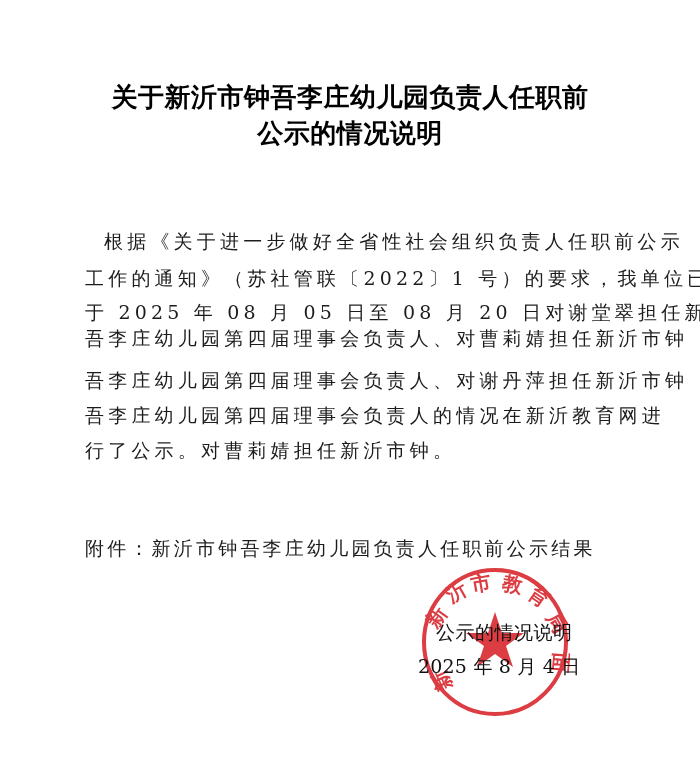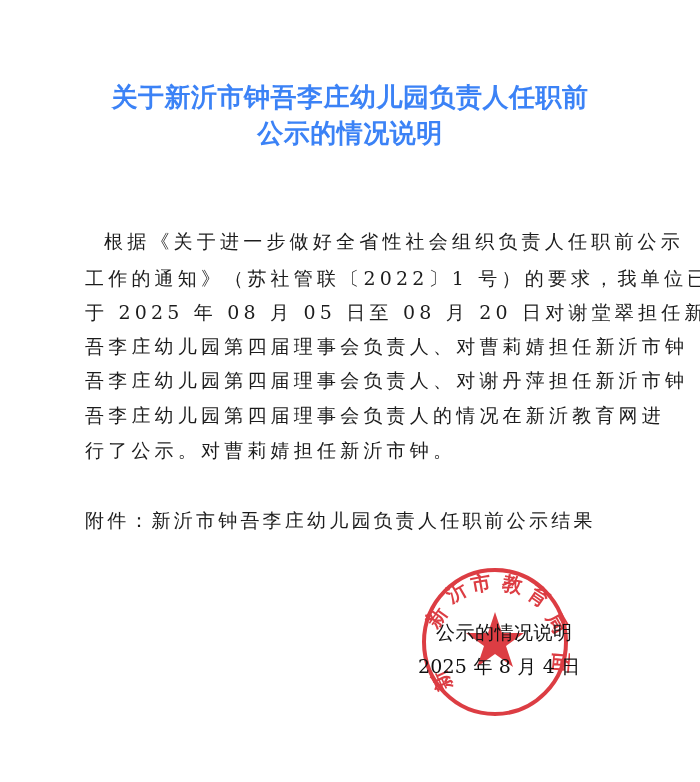--- a/index.html
+++ b/index.html
@@ -4,21 +4,21 @@
 <style>
   html, body { margin: 0; padding: 0; }
   body {
     width: 700px; height: 782px; background: #ffffff; position: relative; overflow: hidden;
     font-family: "DejaVu Serif", "Liberation Serif", serif; color: #1a1a1a;
   }
   .page { position: absolute; left: 0; top: 0; width: 700px; height: 782px; }
   .title {
     position: absolute; left: 0; width: 700px; text-align: center;
     font-family: "DejaVu Sans", "Liberation Sans", sans-serif;
-    font-weight: bold; font-size: 26px; color: #3b82f6; letter-spacing: 0.5px;
+    font-weight: bold; font-size: 26px; color: #000000; letter-spacing: 0.5px;
   }
   .title.l1 { top: 80px; }
   .title.l2 { top: 116px; text-align: center; }
   .body-line {
     position: absolute; left: 85px; font-size: 19px; letter-spacing: 4.2px;
     white-space: nowrap; color: #1c1c1c;
   }
   .sig {
     position: absolute; font-size: 19px; white-space: nowrap; color: #111; z-index: 3;
   }
@@ -31,26 +31,26 @@
 
 <div class="page">
 
   <div class="title l1">关于新沂市钟吾李庄幼儿园负责人任职前</div>
   <div class="title l2">公示的情况说明</div>
 
 
   <div class="body-line" style="top:229px; left:104px;">根据《关于进一步做好全省性社会组织负责人任职前公示</div>
   <div class="body-line" style="top:266px;">工作的通知》（苏社管联〔2022〕1 号）的要求，我单位已</div>
   <div class="body-line" style="top:300px;">于 2025 年 08 月 05 日至 08 月 20 日对谢堂翠担任新沂市钟</div>
-  <div class="body-line" style="top:334px;font-family:Liberation Serif, serif;">吾李庄幼儿园第四届理事会负责人、对曹莉婧担任新沂市钟</div>
+  <div class="body-line" style="top:326px;font-family:Liberation Serif, serif;">吾李庄幼儿园第四届理事会负责人、对曹莉婧担任新沂市钟</div>
   <div class="body-line" style="top:368px;">吾李庄幼儿园第四届理事会负责人、对谢丹萍担任新沂市钟</div>
   <div class="body-line" style="top:403px;">吾李庄幼儿园第四届理事会负责人的情况在新沂教育网进</div>
   <div class="body-line" style="top:438px;">行了公示。对曹莉婧担任新沂市钟。</div>
 
-  <div class="body-line" style="top:508px; letter-spacing:3.2px;">附件：新沂市钟吾李庄幼儿园负责人任职前公示结果</div>
+  <div class="body-line" style="top:536px; letter-spacing:3.2px;">附件：新沂市钟吾李庄幼儿园负责人任职前公示结果</div>
 
   <svg class="stamp" viewBox="0 0 150 152">
     <g opacity="0.88">
       <ellipse cx="75" cy="76" rx="71" ry="72" fill="none" stroke="#d8232a" stroke-width="4"></ellipse>
       <polygon points="75,46 82,67 104,67 86,80 93,101 75,88 57,101 64,80 46,67 68,67" fill="#d8232a"></polygon>
       <g fill="#d8232a" font-family="DejaVu Sans, sans-serif" font-weight="bold" font-size="20" text-anchor="middle">
         <text x="22" y="55" transform="rotate(-55 22 55)">新</text>
         <text x="40" y="32" transform="rotate(-30 40 32)">沂</text>
         <text x="62" y="24" transform="rotate(-10 62 24)">市</text>
         <text x="91" y="25" transform="rotate(12 91 25)">教</text>

